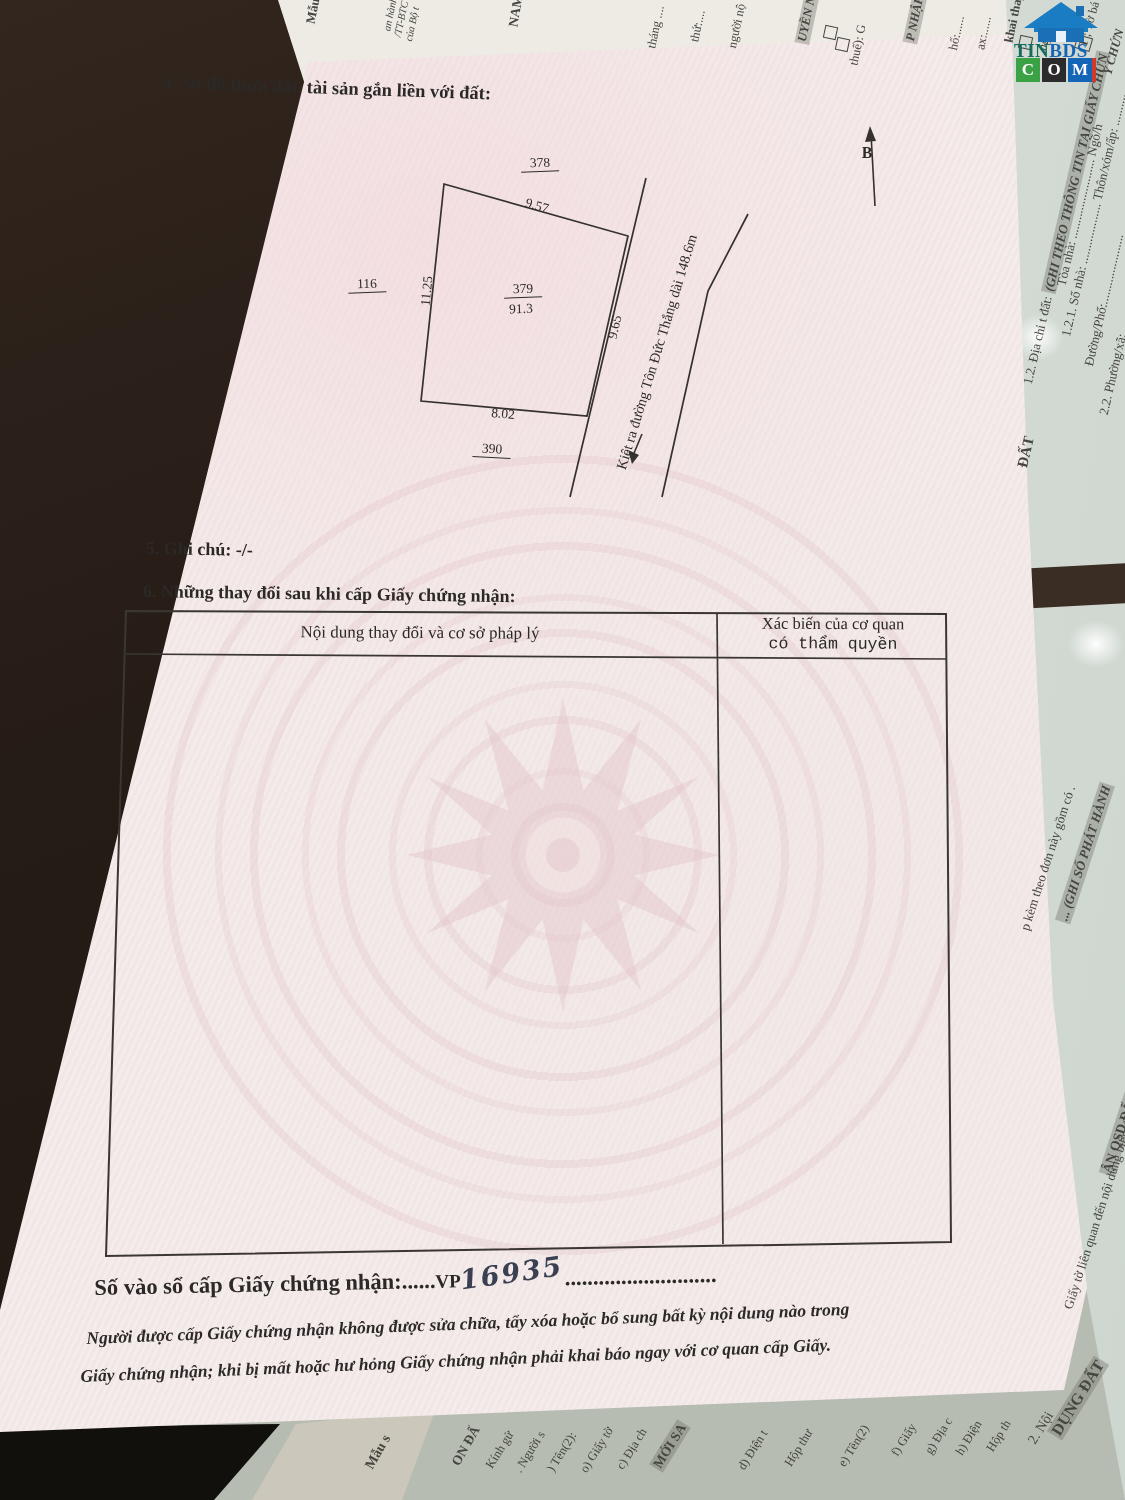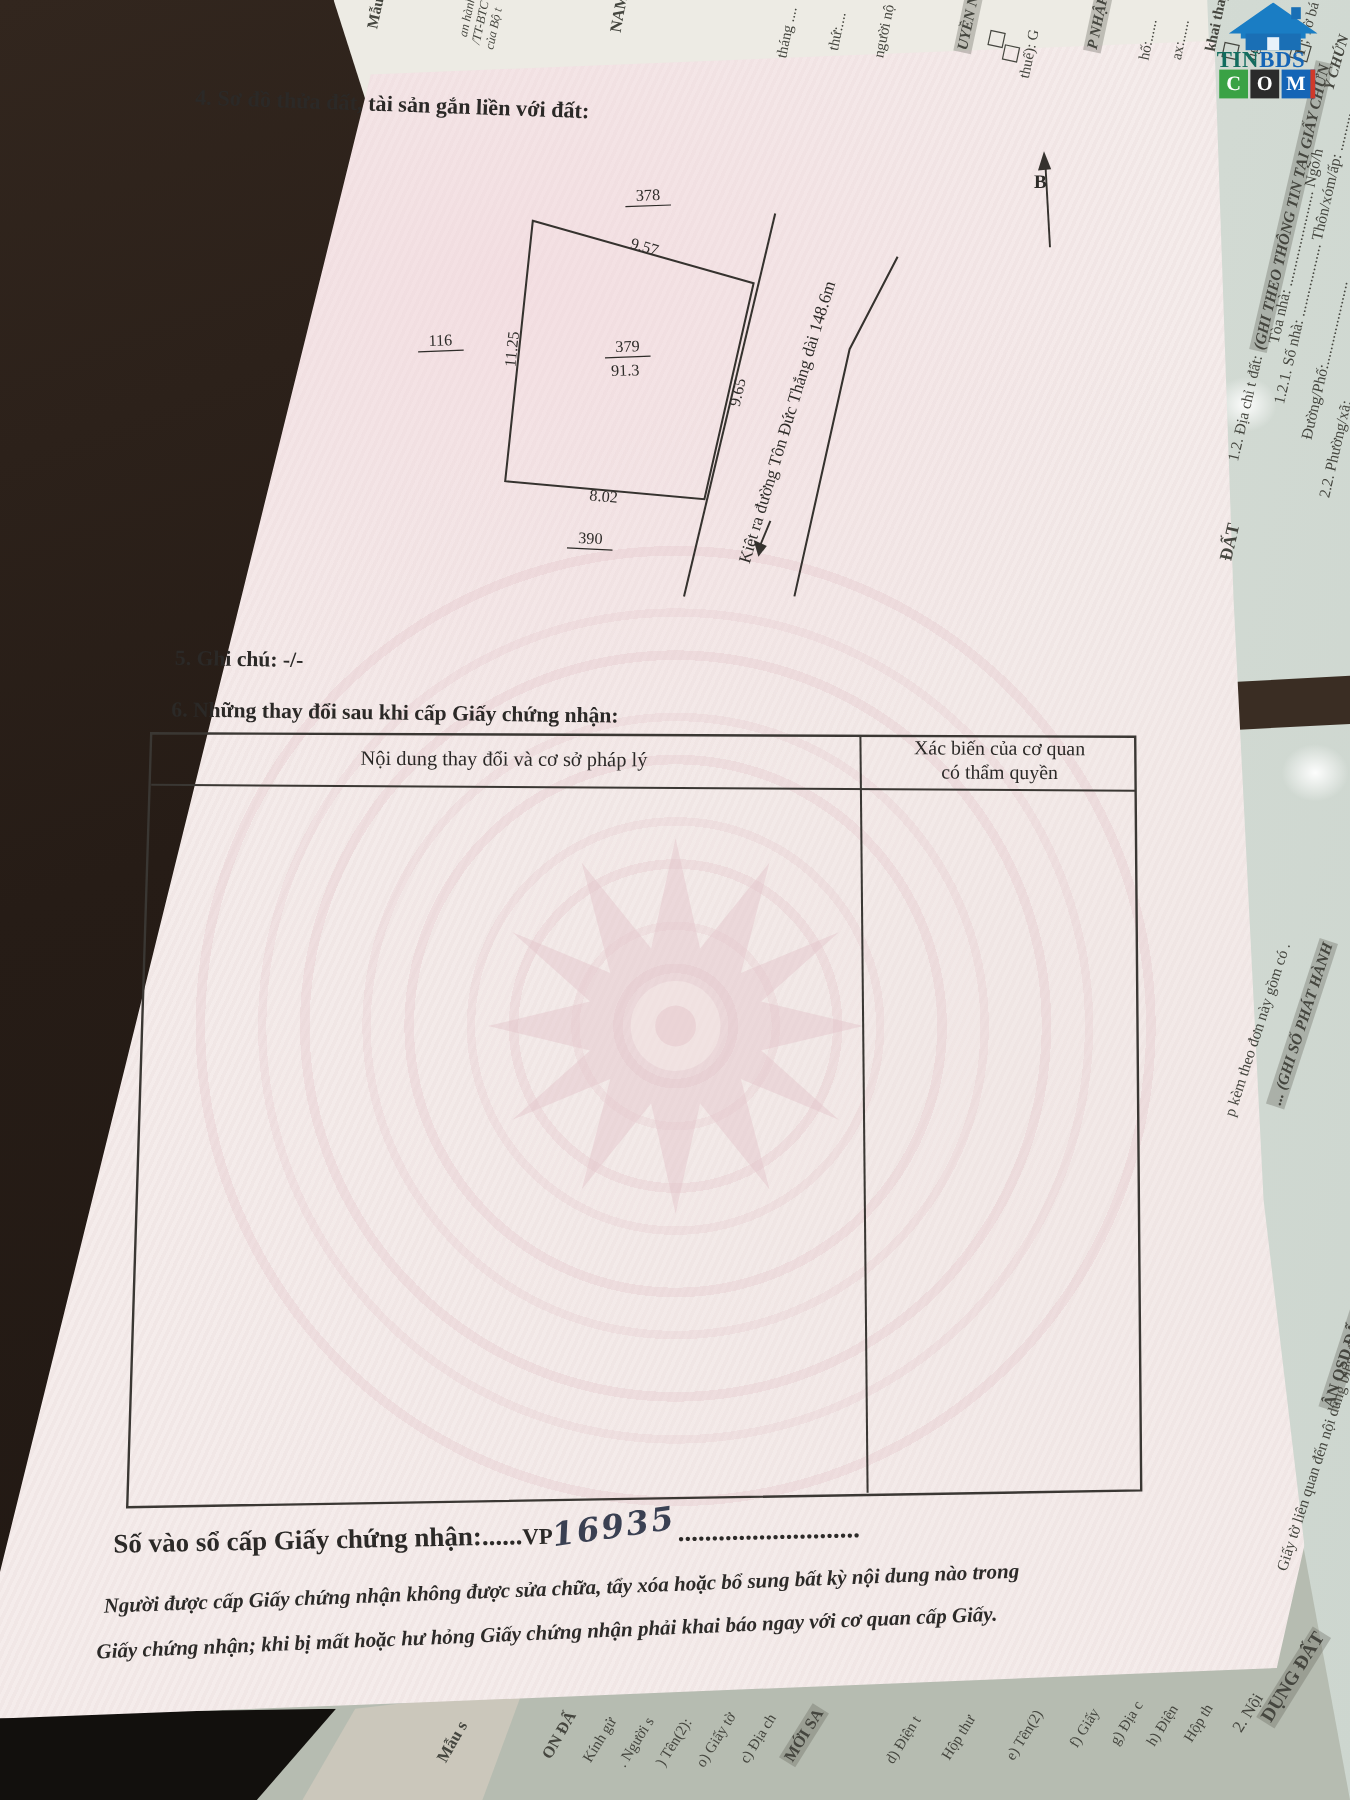--- a/index.html
+++ b/index.html
@@ -108,21 +108,21 @@
     <line x1="126" y1="654" x2="946" y2="659" stroke="#3a3733" stroke-width="1.7"></line>
     <line x1="717" y1="613" x2="723" y2="1244" stroke="#3a3733" stroke-width="1.7"></line>
   </svg>
 
   <div class="abs h" style="left:163px;top:72px;font-size:18.5px;transform:rotate(2deg);transform-origin:left top;">4. Sơ đồ thửa đất, tài sản gắn liền với đất:</div>
   <div class="abs h" style="left:146px;top:538px;font-size:18px;transform:rotate(1deg);transform-origin:left top;">5. Ghi chú: -/-</div>
   <div class="abs h" style="left:143px;top:581px;font-size:18px;transform:rotate(.8deg);transform-origin:left top;">6. Những thay đổi sau khi cấp Giấy chứng nhận:</div>
 
   <div class="abs ctr" style="left:420px;top:633px;transform:translate(-50%,-50%) rotate(.3deg);font-size:17px;color:#2b2927;">Nội dung thay đổi và cơ sở pháp lý</div>
   <div class="abs ctr" style="left:833px;top:624px;transform:translate(-50%,-50%) rotate(.3deg);font-size:16.5px;color:#2b2927;">Xác biến của cơ quan</div>
-  <div class="abs ctr" style="left:833px;top:644px;transform:translate(-50%,-50%) rotate(.3deg);font-size:16.5px;color:#2b2927;">có thẩm quyền</div>
+  <div class="abs ctr" style="left:833px;top:644px;transform:translate(-50%,-50%) rotate(.3deg);font-size:16.5px;color:#2b2927;font-family:Liberation Mono, monospace;">có thẩm quyền</div>
 
   <div class="dlabel ctr" style="left:540px;top:163px;transform:translate(-50%,-50%) rotate(-2deg);"><span class="u">378</span></div>
   <div class="dlabel ctr" style="left:537px;top:206px;transform:translate(-50%,-50%) rotate(16deg);">9.57</div>
   <div class="dlabel ctr" style="left:367px;top:284px;transform:translate(-50%,-50%) rotate(-2deg);"><span class="u">116</span></div>
   <div class="dlabel ctr" style="left:427px;top:291px;transform:translate(-50%,-50%) rotate(-84deg);">11.25</div>
   <div class="dlabel ctr" style="left:523px;top:289px;transform:translate(-50%,-50%) rotate(-2deg);"><span class="u">379</span></div>
   <div class="dlabel ctr" style="left:521px;top:309px;transform:translate(-50%,-50%) rotate(-2deg);">91.3</div>
   <div class="dlabel ctr" style="left:615px;top:327px;transform:translate(-50%,-50%) rotate(-77deg);">9.65</div>
   <div class="dlabel ctr" style="left:503px;top:414px;transform:translate(-50%,-50%) rotate(5deg);">8.02</div>
   <div class="dlabel ctr" style="left:492px;top:449px;transform:translate(-50%,-50%) rotate(3deg);"><span class="u">390</span></div>

